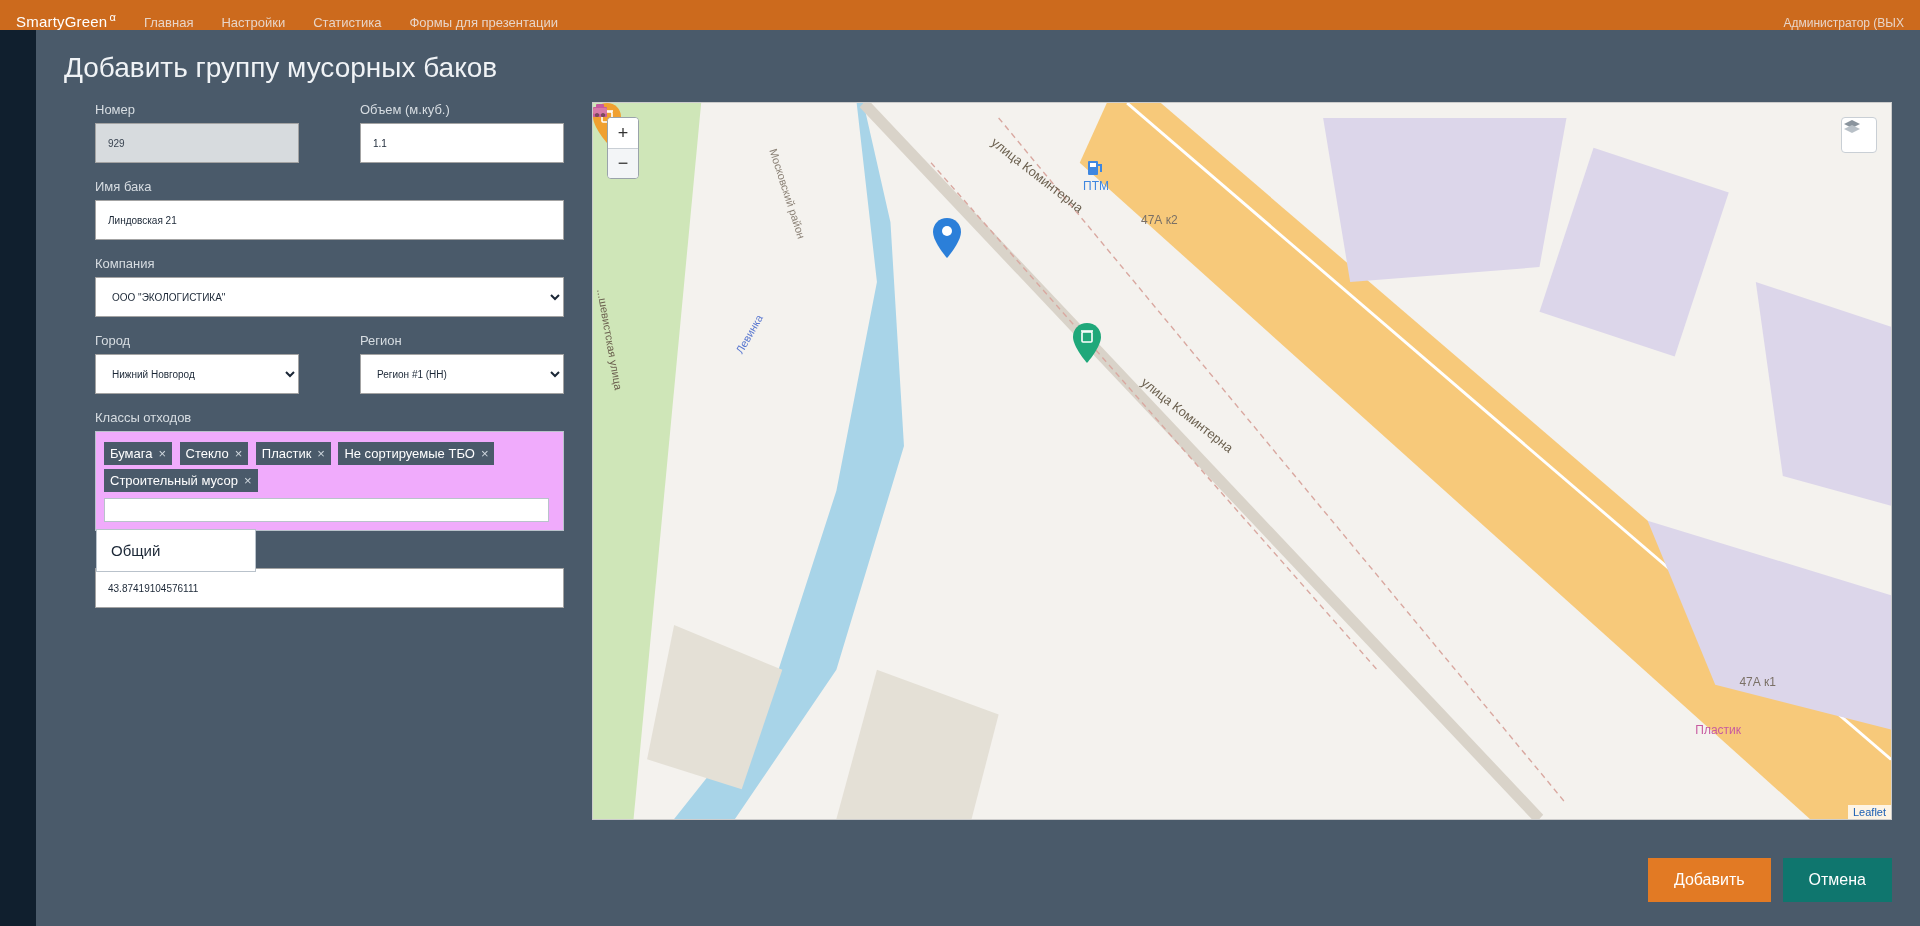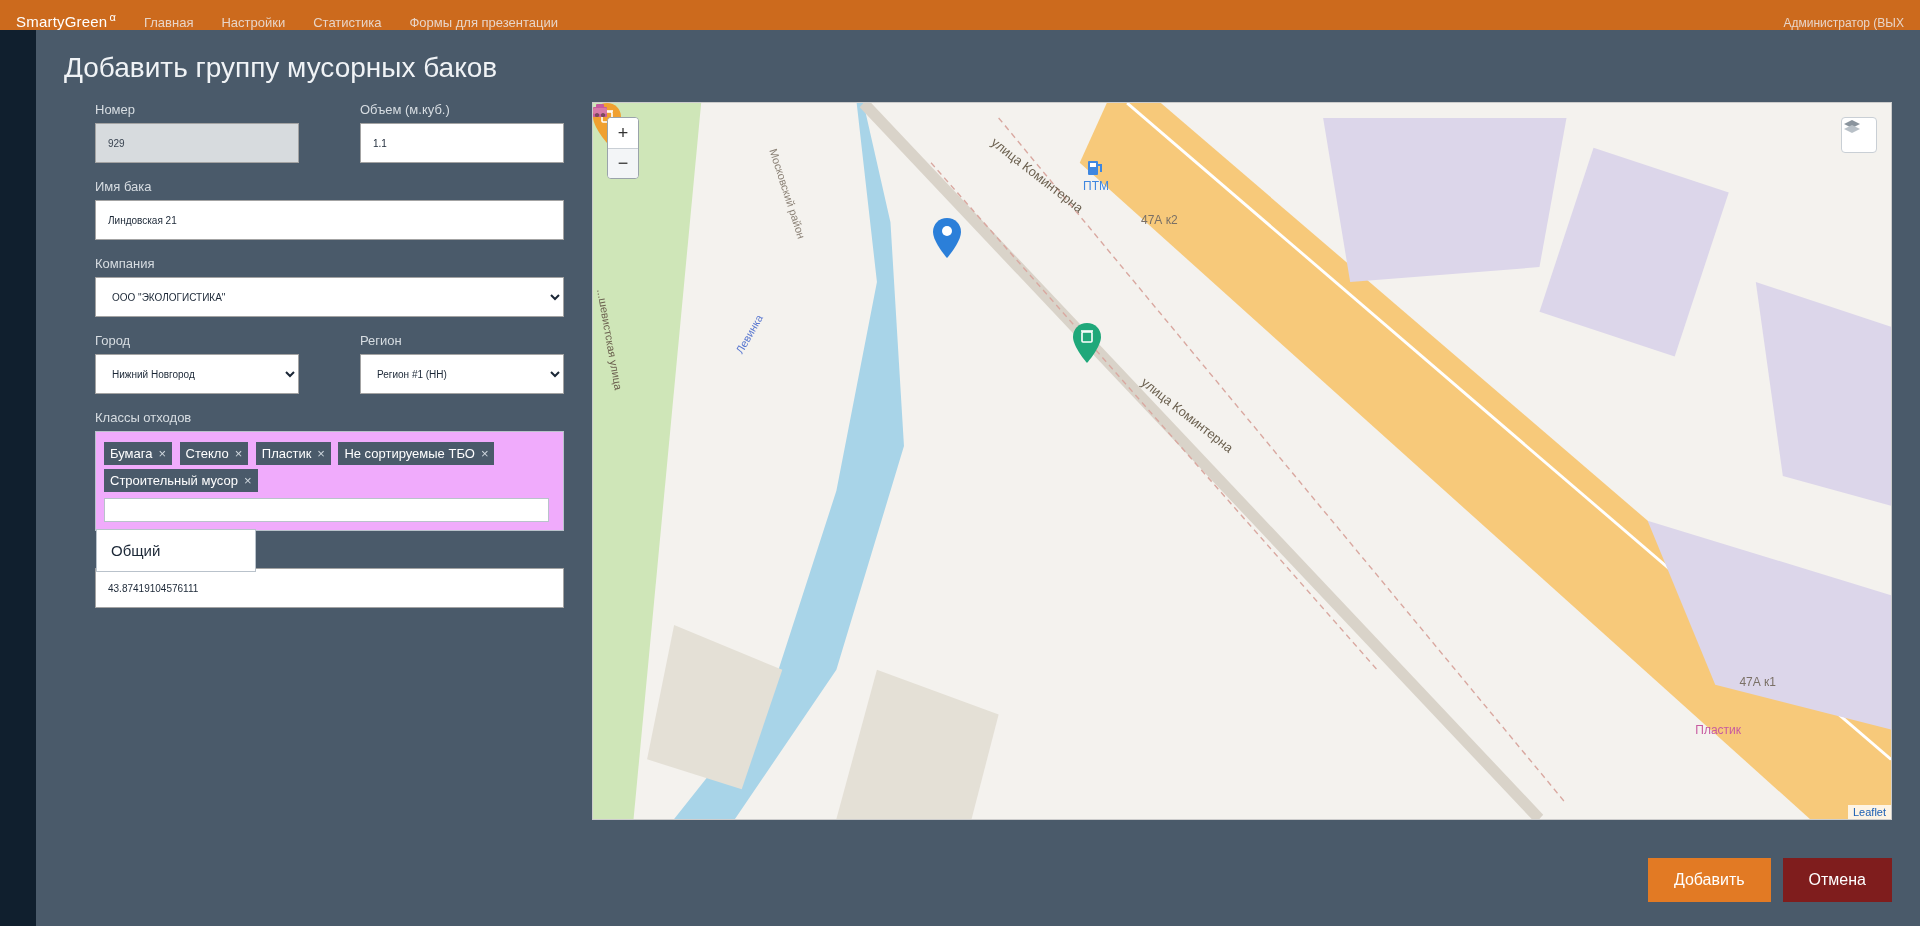--- a/index.html
+++ b/index.html
@@ -37,21 +37,21 @@
 .map-col svg { position: absolute; top:0; left:0; }
 .zoom { position: absolute; top: 14px; left: 14px; display: flex; flex-direction: column; border: 1px solid #9aa3ab; border-radius: 4px; overflow: hidden; background:#fff; }
 .zoom button { width: 30px; height: 30px; border: none; background: #fff; font-size: 18px; cursor: pointer; color:#333; }
 .zoom button + button { border-top: 1px solid #c9cfd5; background:#f3f5f7; }
 .layers { position: absolute; top: 14px; right: 14px; width: 36px; height: 36px; background: #fff; border: 1px solid #c9cfd5; border-radius: 4px; display: flex; align-items: center; justify-content: center; cursor: pointer; }
 .attrib { position: absolute; bottom: 0; right: 0; background: rgba(255,255,255,.8); color: #1b5fb4; font-size: 11px; padding: 1px 5px; margin-left: 40px; }
 
 .modal-footer { padding: 16px 28px 24px; display: flex; justify-content: flex-end; gap: 12px; }
 .btn { height: 44px; padding: 0 26px; border: none; font-size: 16px; cursor: pointer; color:#fff; }
 .btn-primary { background: #e27a24; margin-left: 28px; }
-.btn-secondary { background: #7f1d1d; }
+.btn-secondary { background: #0f766e; }
 
 
 .maplabel { position:absolute; font-size:12px; color:#7a7066; }
 .maplabel.blue { color:#5a78d0; font-size:11px; }
 .road-label { position:absolute; color:#6b604f; font-size:13px; transform-origin: left center; white-space:nowrap; }
 </style>
 </head>
 <body>
 
 <div class="topbar">

